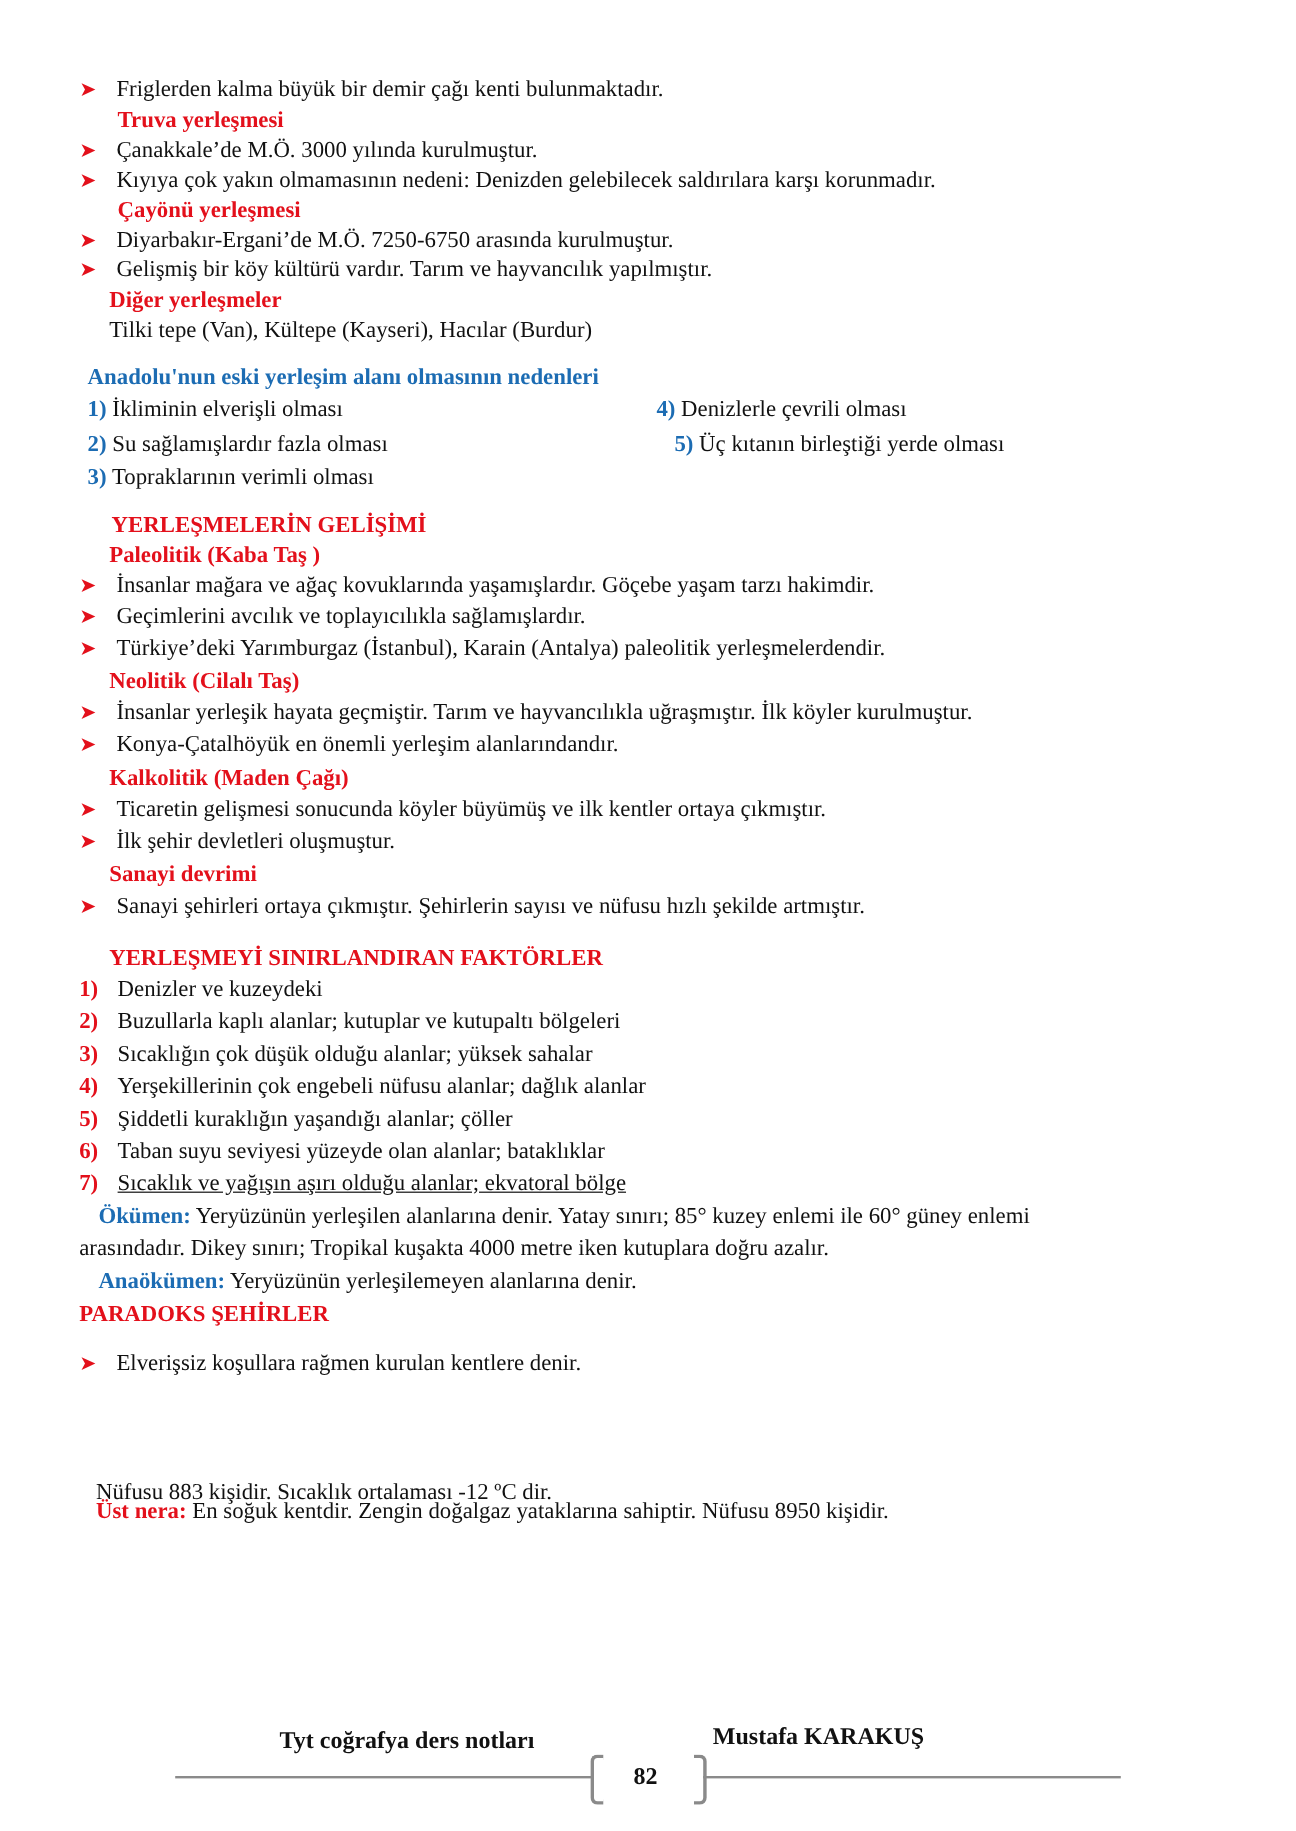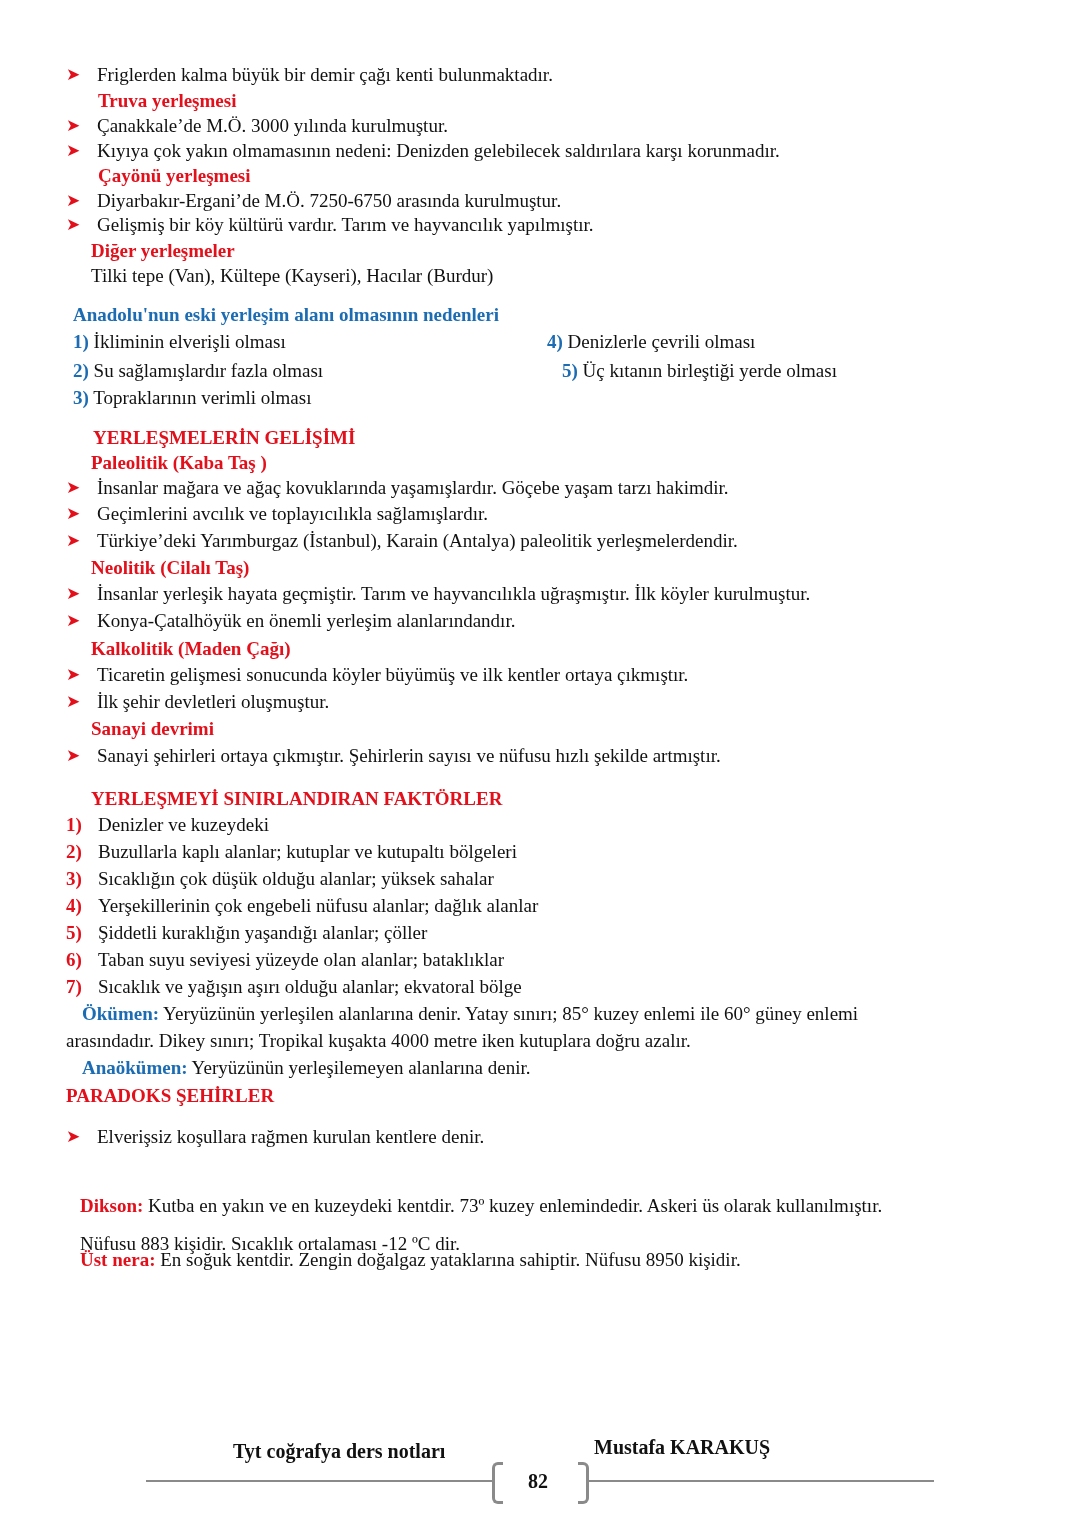--- a/index.html
+++ b/index.html
@@ -125,38 +125,35 @@
   <div class="line" style="top:922px;left:66px;">
     <span class="num-red">5)</span>
     <span style="position:absolute;left:32px;">Şiddetli kuraklığın yaşandığı alanlar; çöller</span>
   </div>
   <div class="line" style="top:949px;left:66px;">
     <span class="num-red">6)</span>
     <span style="position:absolute;left:32px;">Taban suyu seviyesi yüzeyde olan alanlar; bataklıklar</span>
   </div>
   <div class="line" style="top:976px;left:66px;">
     <span class="num-red">7)</span>
-    <span style="position:absolute;left:32px;">Sıcaklık ve yağışın aşırı olduğu alanlar; ekvatoral bölge</span>
+    <span style="position:absolute;left:32px;text-decoration:underline;">Sıcaklık ve yağışın aşırı olduğu alanlar; ekvatoral bölge</span>
   </div>
 
   <div class="line" style="top:1003px;left:82px;">
     <span class="blue">Ökümen:</span><span> Yeryüzünün yerleşilen alanlarına denir. Yatay sınırı; 85° kuzey enlemi ile 60° güney enlemi</span>
   </div>
   <div class="line" style="top:1030px;left:66px;">arasındadır. Dikey sınırı; Tropikal kuşakta 4000 metre iken kutuplara doğru azalır.</div>
   <div class="line" style="top:1057px;left:82px;">
     <span class="blue">Anaökümen:</span><span> Yeryüzünün yerleşilemeyen alanlarına denir.</span>
   </div>
 
   <div class="line red" style="top:1085px;left:66px;">PARADOKS ŞEHİRLER</div>
   <div class="line" style="top:1126px;left:0;">
     <span class="bullet">➤</span>
     <span class="btxt">Elverişsiz koşullara rağmen kurulan kentlere denir.</span>
-  </div>
-  <div class="line" style="top:1195px;left:80px;">
-    <span class="red">Dikson:</span><span> Kutba en yakın ve en kuzeydeki kentdir. 73º kuzey enlemindedir. Askeri üs olarak kullanılmıştır.</span>
   </div>
   <div class="line" style="top:1221px;left:80px;margin-top:12px;">Nüfusu 883 kişidir. Sıcaklık ortalaması -12 ºC dir.</div>
   <div class="line" style="top:1249px;left:80px;text-align:right;">
     <span class="red">Üst nera:</span><span> En soğuk kentdir. Zengin doğalgaz yataklarına sahiptir. Nüfusu 8950 kişidir.</span>
   </div>
 
   <div class="footer-title" style="top:1440px;left:233px;">Tyt coğrafya ders notları</div>
   <div class="footer-title" style="top:1436px;left:594px;">Mustafa KARAKUŞ</div>
   <div class="footer-rule" style="left:146px;width:348px;"></div>
   <div class="footer-rule" style="left:586px;width:348px;"></div>

